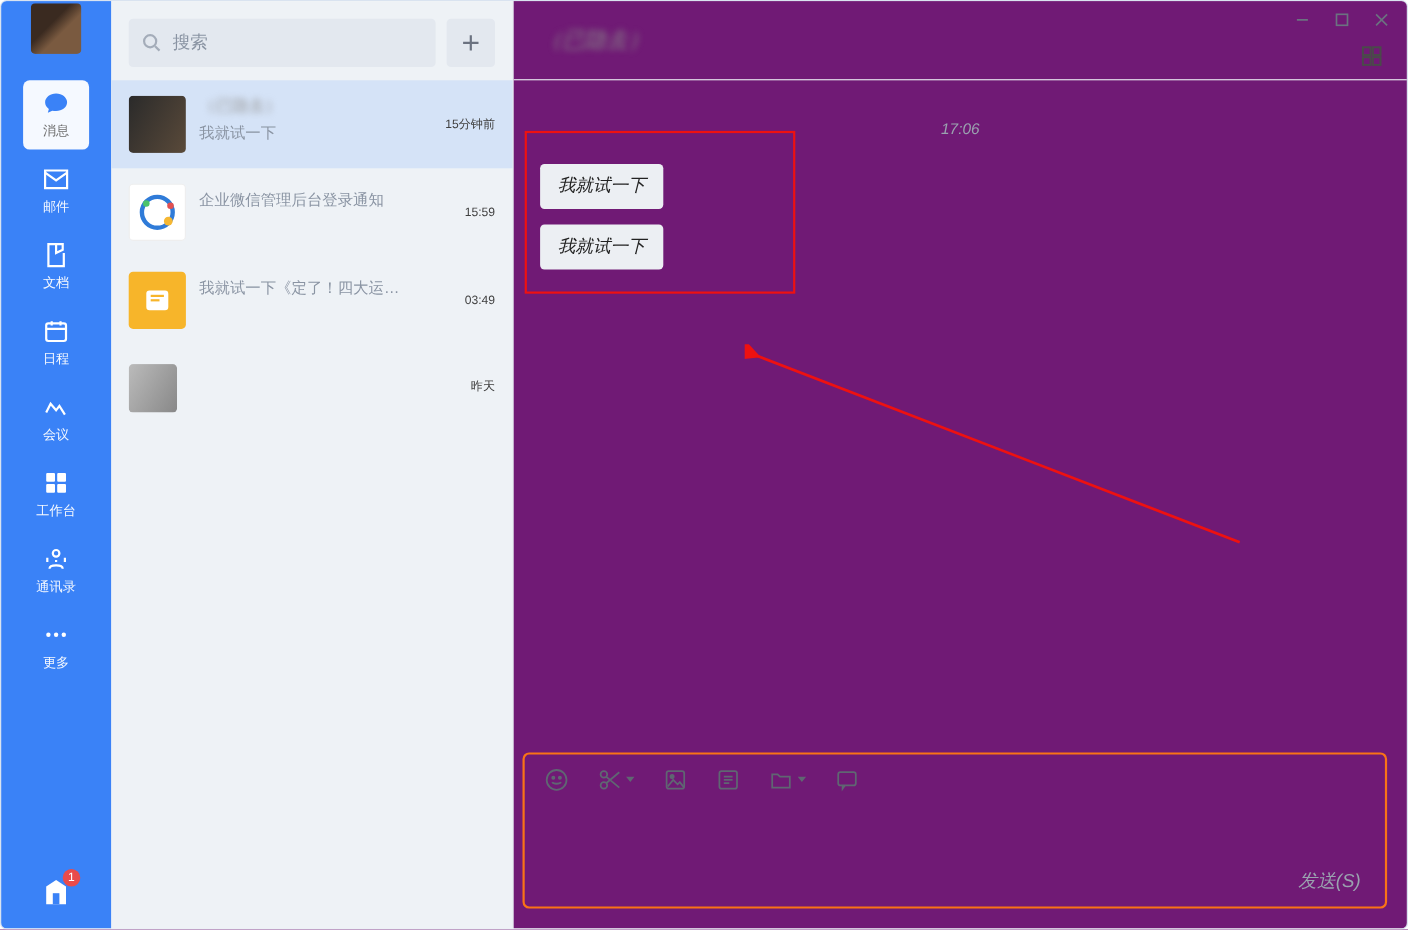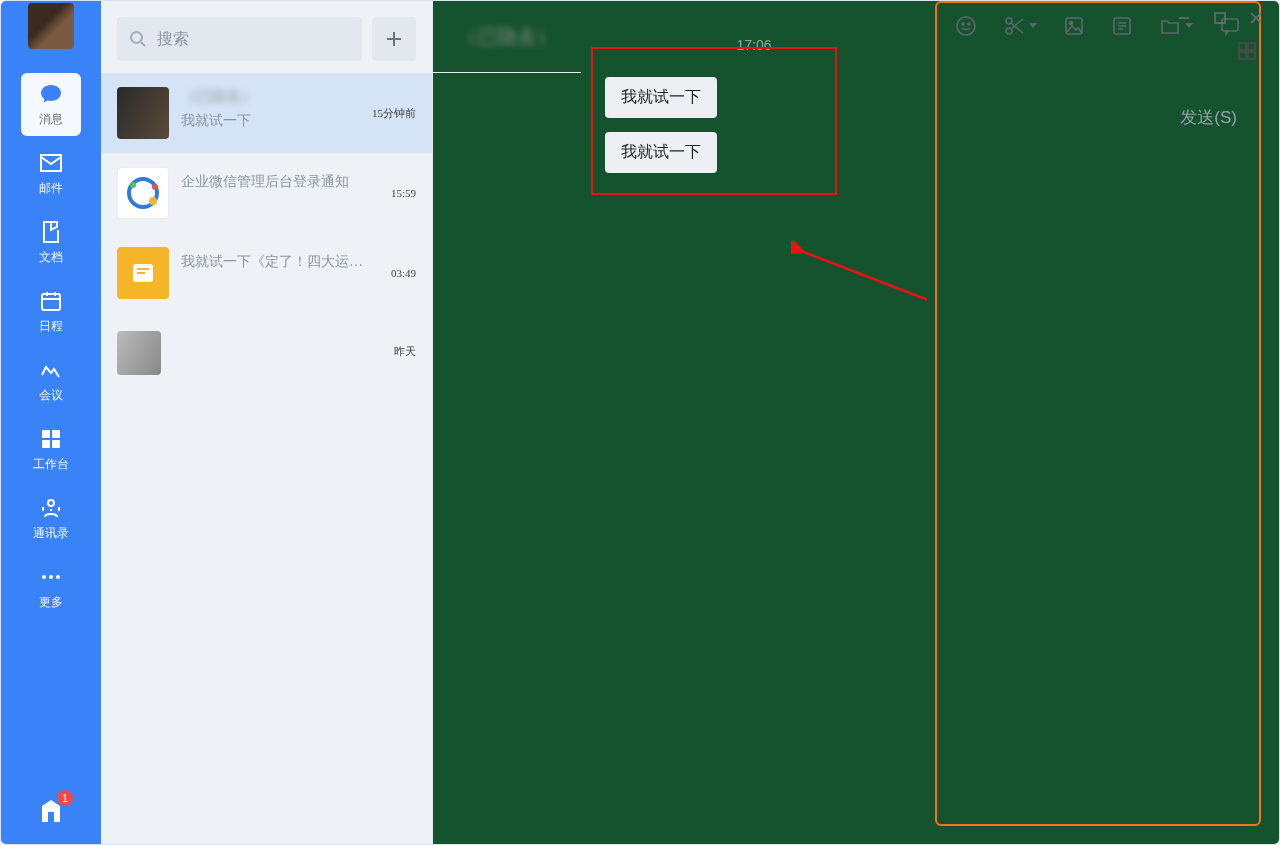--- a/index.html
+++ b/index.html
@@ -13,39 +13,39 @@
   .rail-item { width: 60px; display: flex; flex-direction: column; align-items: center; padding: 8px 0; margin-bottom: 6px; cursor: pointer; border-radius: 6px; }
   .rail-item.active { background: rgba(255,255,255,0.95); color: #333; }
   .rail-item .ri-icon { width: 26px; height: 26px; display:flex; align-items:center; justify-content:center; }
   .rail-item .ri-label { font-size: 12px; margin-top: 4px; opacity: .95; }
   .rail-item.active .ri-label { color:#666; }
   .rail-spacer { flex: 1; }
   .rail-bottom { width: 60px; display:flex; align-items:center; justify-content:center; padding-bottom: 18px; position: relative; }
   .badge { position:absolute; top:-6px; right:8px; background:#e94b4b; color:#fff; border-radius:10px; font-size:11px; padding:0 5px; line-height:16px; }
 
   
-  .convlist { width: 332px; background: #eef2f6; display:flex; flex-direction:column; border-right: 1px solid #e3e9f0; font-family: Liberation Serif, serif; }
+  .convlist { width: 366px; background: #eef2f6; display:flex; flex-direction:column; border-right: 1px solid #e3e9f0; }
   .convlist-header { display:flex; align-items:center; padding: 16px 16px 12px 16px; gap:10px; }
   .search-box { flex:1; height: 44px; background:#e3e8ef; border-radius:4px; display:flex; align-items:center; padding:0 12px; color:#8a94a3; font-size:16px; }
   .search-box svg { margin-right:10px; opacity:.7; }
   .plus-btn { width:44px; height:44px; background:#e3e8ef; border-radius:4px; display:flex; align-items:center; justify-content:center; color:#6b7280; font-size:22px; cursor:pointer; }
   .conv { display:flex; align-items:flex-start; padding: 14px 16px; cursor:pointer; position:relative; }
   .conv.active { background:#d5e3f7; }
   .conv .c-avatar { width:52px; height:52px; border-radius:4px; margin-right:12px; flex-shrink:0; display:flex; align-items:center; justify-content:center; overflow:hidden; }
   .conv .c-body { flex:1; min-width:0; }
   .conv .c-row1 { display:flex; align-items:center; gap:6px; }
   .conv .c-name { font-size:15px; color:#333; }
   .conv .c-name.blur { filter: blur(3px); color:#999; }
   .tag-all { font-size:11px; color:#3a82f7; border:1px solid #9ec3fb; border-radius:2px; padding:0 4px; background:#eef5ff; }
   .conv .c-preview { font-size:14px; color:#8a94a3; margin-top:6px; white-space:nowrap; overflow:hidden; text-overflow:ellipsis; max-width: 200px; }
   .conv .c-time { position:absolute; right:16px; top:50%; transform:translateY(-50%); font-size:11px; color:#404040; }
   .conv.active .c-time { top: 50%; }
 
   
-  .chat { flex:1; display:flex; flex-direction:row; background:#14532d; position:relative; }
+  .chat { flex:1; display:flex; flex-direction:column; background:#701a75; position:relative;font-style:italic; }
   .chat-header { height: 72px; border-bottom:1px solid #edf1f6; display:flex; align-items:center; padding:0 24px; }
   .chat-title { font-size:20px; color:#888; filter: blur(3px); }
   .win-controls { position:absolute; top:10px; right:16px; display:flex; gap:22px; color:#6b7280; }
   .grid-btn { position:absolute; top:40px; right:22px; color:#4a4a4a; cursor:pointer; }
   .chat-body { flex:1; position:relative; overflow:hidden; }
   .ts { text-align:center; color:#9aa2af; font-size:14px; margin-top: 36px; }
   .msgs { padding: 24px; }
   .bubble { display:inline-block; background:#eceff3; border-radius:4px; padding:10px 16px; font-size:16px; color:#222; margin-bottom:14px; }
   .red-box { position:absolute; border:2px solid #e11; left: 10px; top: 46px; width: 246px; height: 148px; }
   .arrow-svg { position:absolute; left: 210px; top: 240px; }

